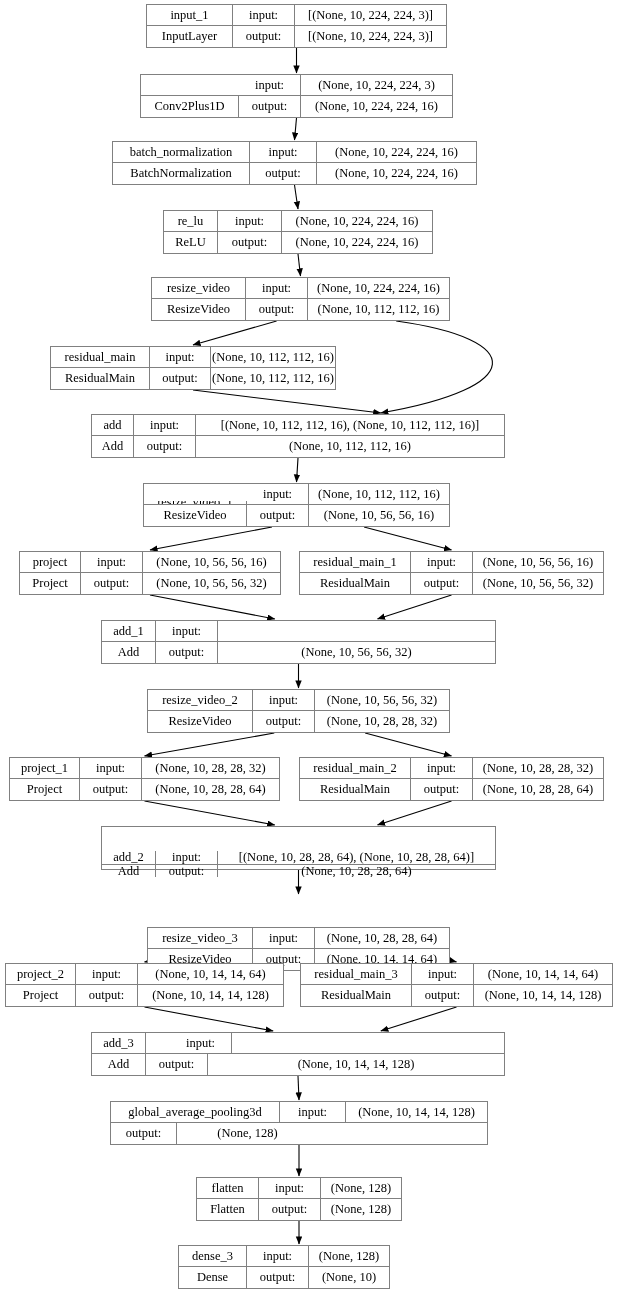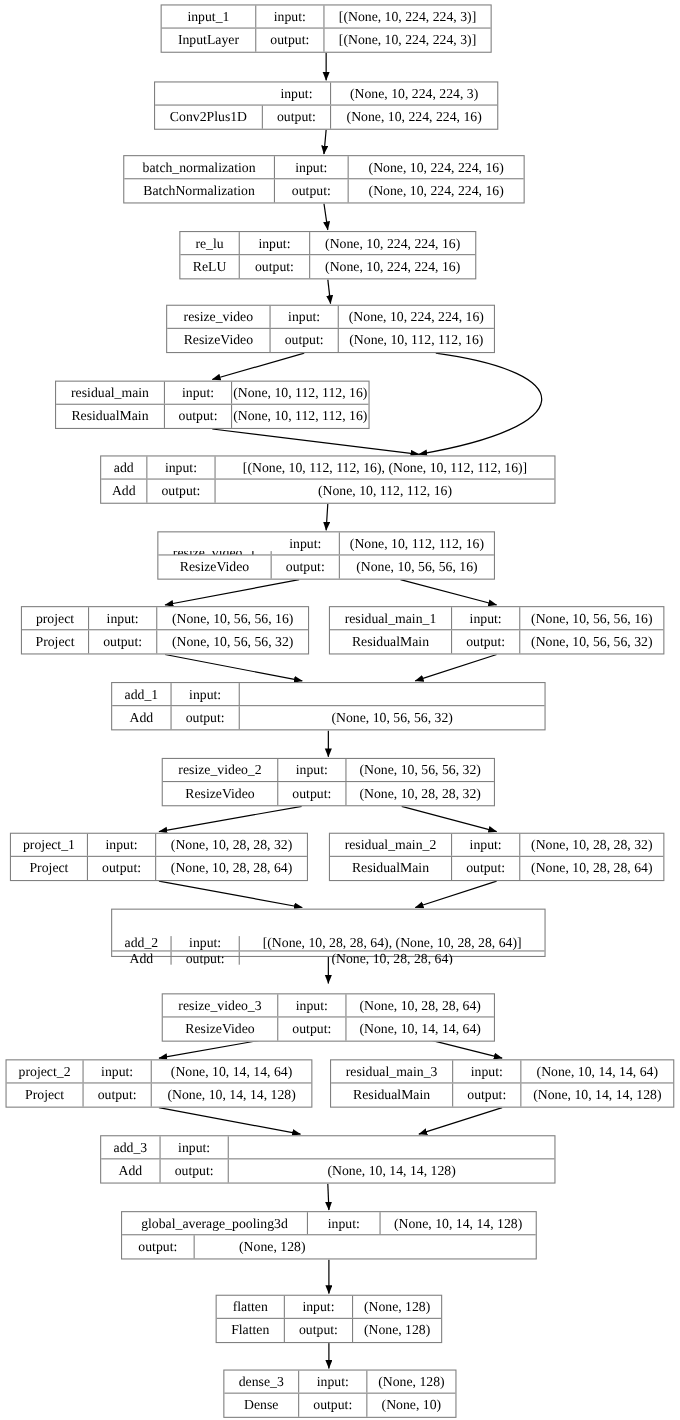--- a/index.html
+++ b/index.html
@@ -274,21 +274,21 @@
           <div class="cell c-name" style="width: 54px; border-right-color: rgb(128, 128, 128);">add_2</div>
           <div class="cell c-io" style="width: 62px; border-right-color: rgb(128, 128, 128);">input:</div>
           <div class="cell c-shape" style="width: 277px;">[(None, 10, 28, 28, 64), (None, 10, 28, 28, 64)]</div>
         </div>
         <div class="node-row">
           <div class="cell c-name" style="width: 54px; border-right-color: rgb(128, 128, 128);">Add</div>
           <div class="cell c-io" style="width: 62px; border-right-color: rgb(128, 128, 128);">output:</div>
           <div class="cell c-shape" style="width: 277px;">(None, 10, 28, 28, 64)</div>
         </div>
       </div>
-      <div class="node" style="left: 147px; top: 903px; width: 303px; height: 44px; border-color: rgb(128, 128, 128);">
+      <div class="node" style="left: 147px; top: 927px; width: 303px; height: 44px; border-color: rgb(128, 128, 128);">
         <div class="node-row top" style="border-bottom-color: rgb(128, 128, 128);">
           <div class="cell c-name" style="width: 105px; border-right-color: rgb(128, 128, 128);">resize_video_3</div>
           <div class="cell c-io" style="width: 62px; border-right-color: rgb(128, 128, 128);">input:</div>
           <div class="cell c-shape" style="width: 134px;">(None, 10, 28, 28, 64)</div>
         </div>
         <div class="node-row">
           <div class="cell c-name" style="width: 105px; border-right-color: rgb(128, 128, 128);">ResizeVideo</div>
           <div class="cell c-io" style="width: 62px; border-right-color: rgb(128, 128, 128);">output:</div>
           <div class="cell c-shape" style="width: 134px;">(None, 10, 14, 14, 64)</div>
         </div>
@@ -311,21 +311,21 @@
           <div class="cell c-io" style="width: 62px; border-right-color: rgb(128, 128, 128);">input:</div>
           <div class="cell c-shape" style="width: 138px;">(None, 10, 14, 14, 64)</div>
         </div>
         <div class="node-row">
           <div class="cell c-name" style="width: 111px; border-right-color: rgb(128, 128, 128);">ResidualMain</div>
           <div class="cell c-io" style="width: 62px; border-right-color: rgb(128, 128, 128);">output:</div>
           <div class="cell c-shape" style="width: 138px;">(None, 10, 14, 14, 128)</div>
         </div>
       </div>
       <div class="node" style="left: 91px; top: 1032px; width: 414px; height: 44px; border-color: rgb(128, 128, 128);">
-        <div class="node-row top" style="border-bottom-color: rgb(128, 128, 128);">
+        <div class="node-row top" style="border-bottom-color: rgb(128, 128, 128); gap: 24px;">
           <div class="cell c-name" style="width: 54px; border-right-color: rgb(128, 128, 128);">add_3</div>
           <div class="cell c-io" style="width: 62px; border-right-color: rgb(128, 128, 128);">input:</div>
         </div>
         <div class="node-row">
           <div class="cell c-name" style="width: 54px; border-right-color: rgb(128, 128, 128);">Add</div>
           <div class="cell c-io" style="width: 62px; border-right-color: rgb(128, 128, 128);">output:</div>
           <div class="cell c-shape" style="width: 296px;">(None, 10, 14, 14, 128)</div>
         </div>
       </div>
       <div class="node" style="left: 110px; top: 1101px; width: 378px; height: 44px; border-color: rgb(128, 128, 128);">
@@ -344,21 +344,21 @@
           <div class="cell c-name" style="width: 62px; border-right-color: rgb(128, 128, 128);">flatten</div>
           <div class="cell c-io" style="width: 62px; border-right-color: rgb(128, 128, 128);">input:</div>
           <div class="cell c-shape" style="width: 80px;">(None, 128)</div>
         </div>
         <div class="node-row">
           <div class="cell c-name" style="width: 62px; border-right-color: rgb(128, 128, 128);">Flatten</div>
           <div class="cell c-io" style="width: 62px; border-right-color: rgb(128, 128, 128);">output:</div>
           <div class="cell c-shape" style="width: 80px;">(None, 128)</div>
         </div>
       </div>
-      <div class="node" style="left: 203px; top: 1245px; width: 212px; height: 44px; border-color: rgb(128, 128, 128);">
+      <div class="node" style="left: 178px; top: 1245px; width: 212px; height: 44px; border-color: rgb(128, 128, 128);">
         <div class="node-row top" style="border-bottom-color: rgb(128, 128, 128);">
           <div class="cell c-name" style="width: 68px; border-right-color: rgb(128, 128, 128);">dense_3</div>
           <div class="cell c-io" style="width: 62px; border-right-color: rgb(128, 128, 128);">input:</div>
           <div class="cell c-shape" style="width: 80px;">(None, 128)</div>
         </div>
         <div class="node-row">
           <div class="cell c-name" style="width: 68px; border-right-color: rgb(128, 128, 128);">Dense</div>
           <div class="cell c-io" style="width: 62px; border-right-color: rgb(128, 128, 128);">output:</div>
           <div class="cell c-shape" style="width: 80px;">(None, 10)</div>
         </div>

